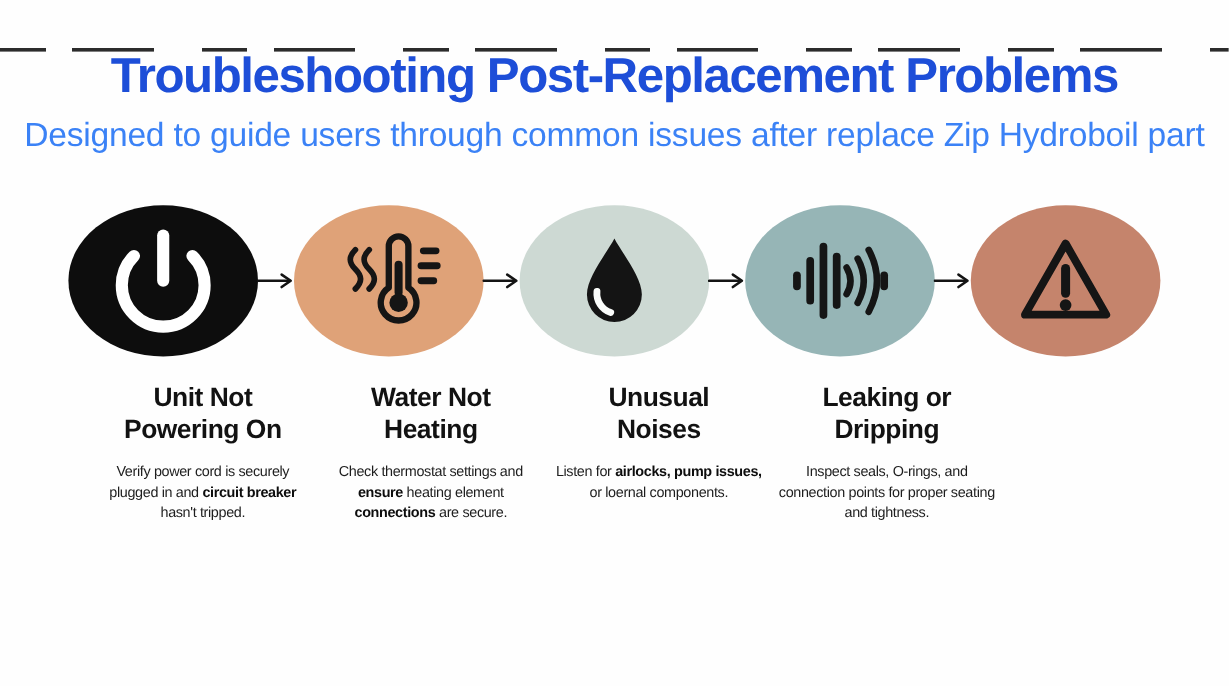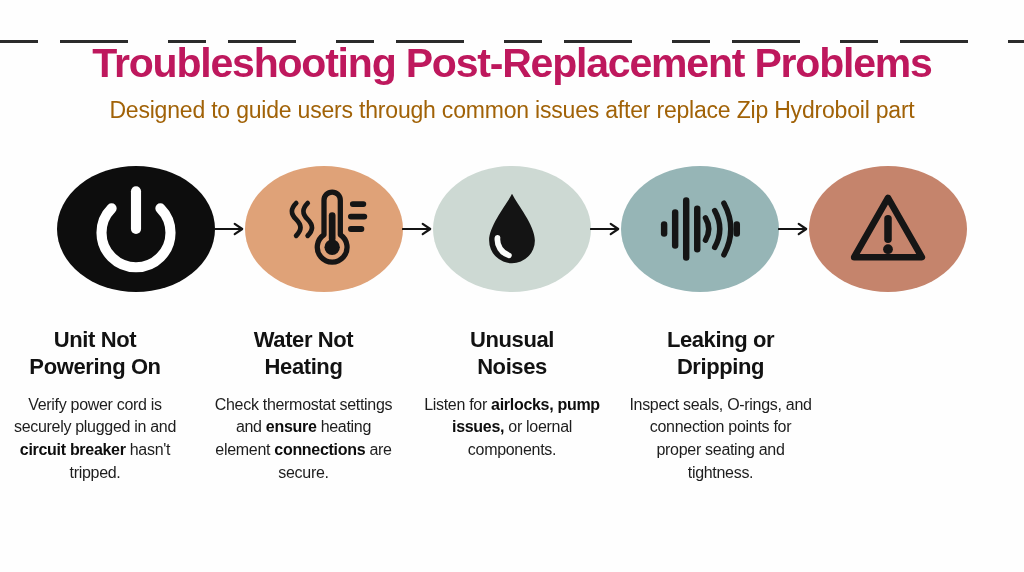--- a/index.html
+++ b/index.html
@@ -16,48 +16,48 @@
     position: absolute; top: 0; left: 0; width: 1024px; height: 3px;
     background: repeating-linear-gradient(90deg,
       #141414 0 38px, transparent 38px 60px,
       #141414 60px 128px, transparent 128px 168px);
     opacity: .9;
   }
 
   h1.title {
     margin: 40px 0 0; text-align: center;
     font-size: 41px; font-weight: bold; letter-spacing: -1.2px;
-    color: #be185d;
+    color: #1d4ed8;
   }
   p.subtitle {
     margin: 10px 0 0; text-align: center;
-    font-size: 23px; letter-spacing: -0.2px; color: #a16207;
+    font-size: 28px; letter-spacing: -0.2px; color: #3b82f6;
   }
 
   .flow-row {
     display: flex; align-items: center; justify-content: center;
     margin-top: 42px;
   }
   .bubble {
     width: 158px; height: 126px; border-radius: 50%;
     display: flex; align-items: center; justify-content: center;
     flex: none;
   }
   .bubble svg { display: block; }
   .arrow { flex: none; width: 32px; height: 16px; margin: 0 -1px; }
 
-  .text-row { display: flex; justify-content: space-between; margin-top: 34px; }
+  .text-row { display: flex; justify-content: flex-end; margin-top: 20px; }
   .step-text { width: 190px; text-align: center; flex: none; }
   .step-text h2 {
     margin: 0 0 13px; font-size: 22px; line-height: 1.24;
     letter-spacing: -0.4px; white-space: pre-line; color: #121212;
   }
   .step-text p {
     margin: 0; padding: 0 3px;
-    font-size: 16px; line-height: 1.42; letter-spacing: -0.3px;
+    font-size: 12px; line-height: 1.42; letter-spacing: -0.3px;
     color: #1d1d1d;
   }
   .step-text b { color: #0d0d0d; }
 </style>
 </head>
 <body>
 
 <div class="poster">
   <div class="top-edge"></div>
 

